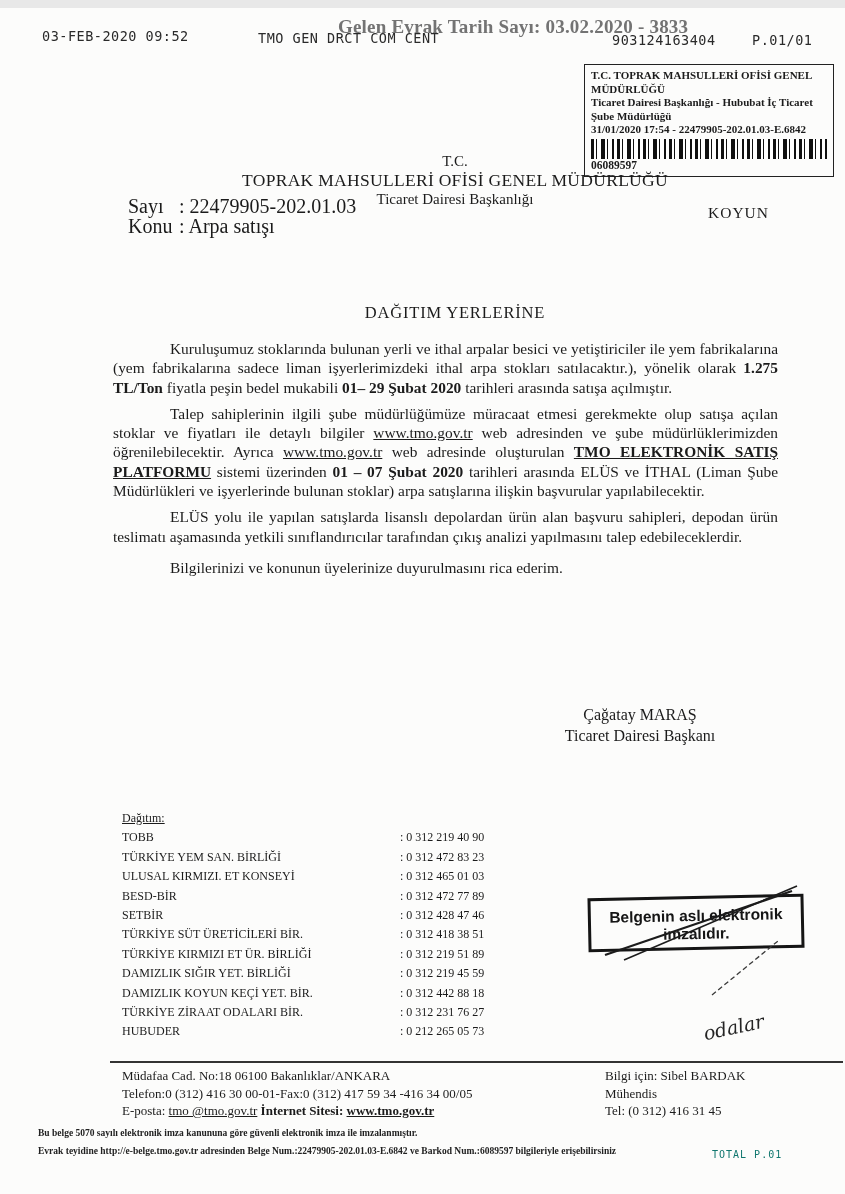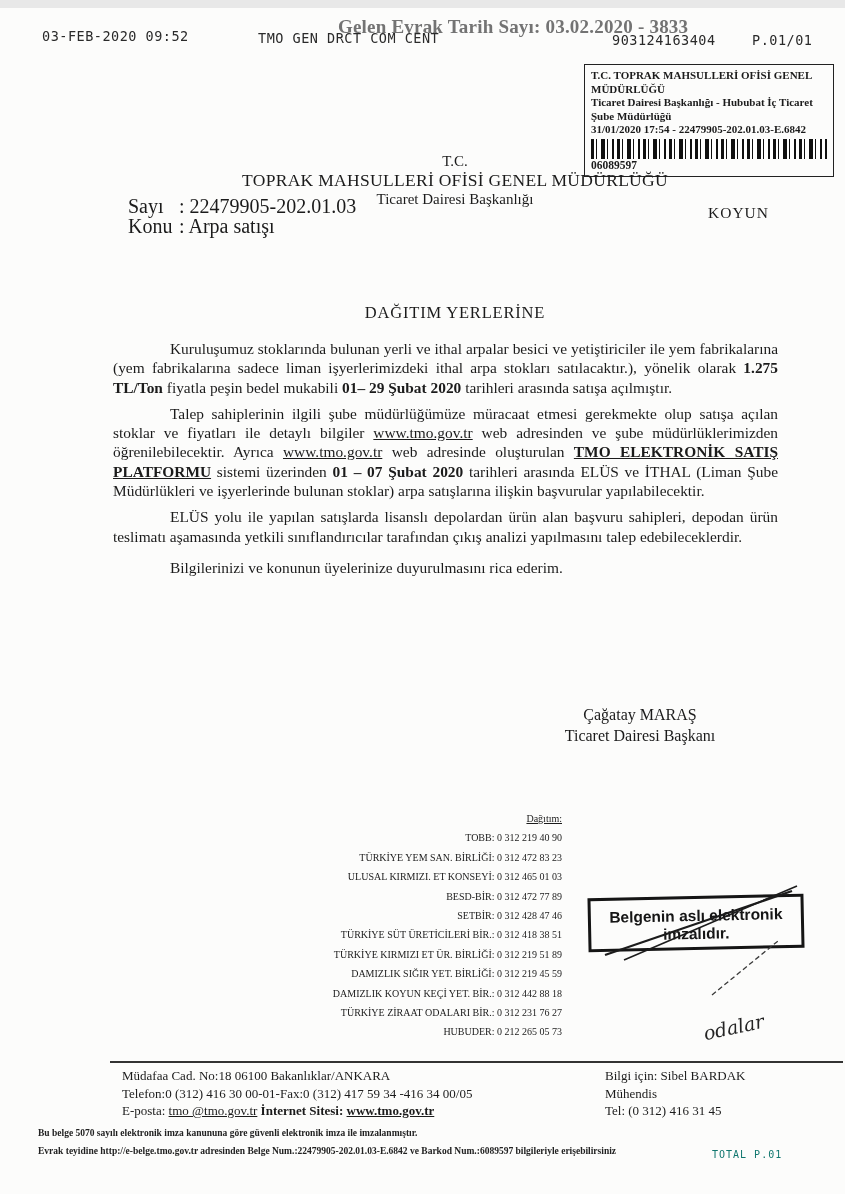--- a/index.html
+++ b/index.html
@@ -71,21 +71,21 @@
   .b { font-weight: bold; }
   .u { text-decoration: underline; }
   .bu { font-weight: bold; text-decoration: underline; }
   .closing { margin-top: 12px !important; }
 
   
   .signature { top: 696px; left: 470px; width: 340px; text-align: center;
     font-size: 16px; line-height: 21px; }
 
   
-  .distribution { top: 801px; left: 122px; width: 440px; font-size: 10px; line-height: 19.4px; text-align: right; }
+  .distribution { top: 801px; left: 122px; width: 440px; font-size: 12px; line-height: 19.4px; }
   .dist-label { text-decoration: underline; }
   .dist-row { white-space: nowrap; }
   .dist-name { display: inline-block; width: 278px; }
 
   
   .esig-stamp {
     top: 888px; left: 588px; width: 216px; height: 54px;
     border: 3px solid #151515;
     font-family: "Liberation Sans", sans-serif;
     font-weight: bold; font-size: 15.5px; line-height: 18px;

